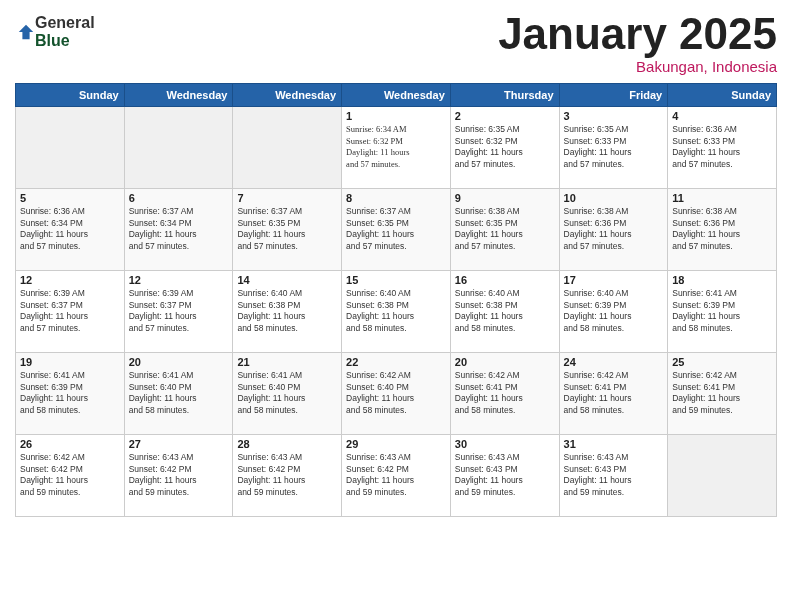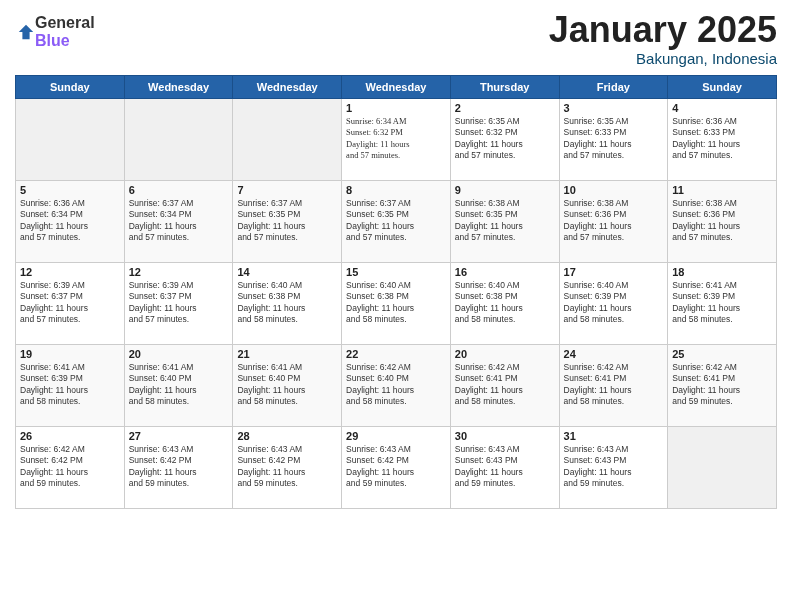--- a/index.html
+++ b/index.html
@@ -33,50 +33,50 @@
       line-height: 1.1;
     }
     .logo-general {
       font-size: 16px;
       font-weight: bold;
       color: #333;
     }
     .logo-blue {
       font-size: 16px;
       font-weight: bold;
-      color: #8b5cf6;
+      color: #14532d;
     }
     .logo-icon {
       width: 18px;
       height: 18px;
       margin-left: 2px;
     }
     .title-block {
       text-align: right;
     }
     .month-title {
-      font-size: 36px;
+      font-size: 44px;
       font-weight: bold;
       color: #222;
       line-height: 1.1;
       text-align: center;
     }
     .location {
       font-size: 15px;
-      color: #0c4a6e;
+      color: #be185d;
     }
     .calendar {
       width: 100%;
       border-collapse: collapse;
       font-size: 9.5px;
     }
     .calendar th {
       background: #2563a8;
       color: #fff;
-      text-align: center;
+      text-align: right;
       padding: 5px 5px;
       font-size: 11px;
       font-weight: bold;
       border: 1px solid #1a4f8a;
     }
     .calendar td {
       border: 1px solid #ccc;
       vertical-align: top;
       padding: 3px 4px;
       width: calc(100% / 7);

